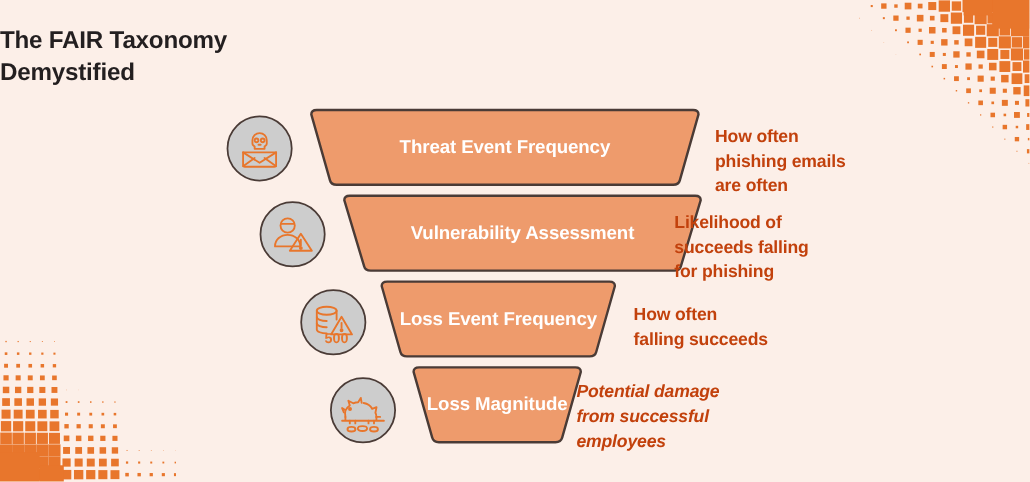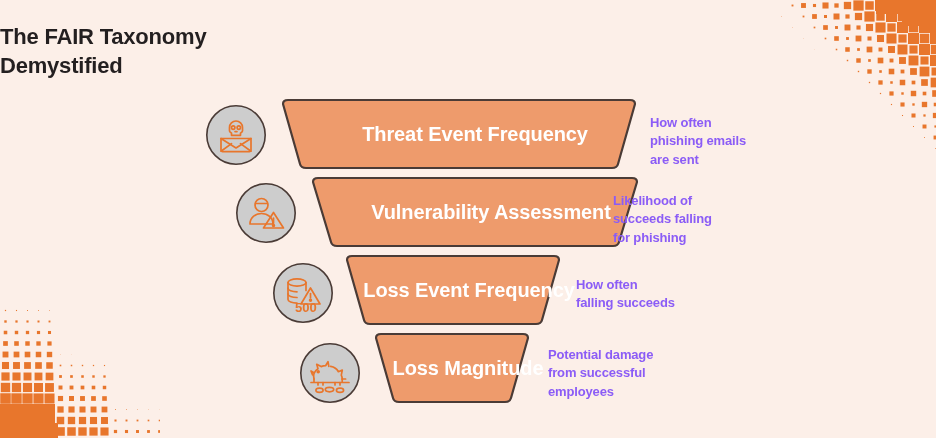--- a/index.html
+++ b/index.html
@@ -78,38 +78,38 @@
     height: 72px;
   }
   .band svg {
     display: block;
     width: 100%;
     height: 100%;
   }
   .band-label {
     position: absolute;
     top: 0;
-    left: 16px;
+    left: 0;
     width: 100%;
     height: 72px;
     display: flex;
     align-items: center;
     justify-content: center;
     color: #FFFFFF;
     font-weight: bold;
-    font-size: 20px;
+    font-size: 17px;
     line-height: 1.25;
     text-align: center;
     letter-spacing: -0.1px;
   }
   .desc {
     position: absolute;
-    color: #8b5cf6;
+    color: #c2410c;
     font-weight: bold;
-    font-size: 13px;
+    font-size: 16px;
     line-height: 1.42;
     letter-spacing: -0.15px;
   }
   .desc .line {
     display: block;
   }
 
   
   .row-0 .icon-wrap { left: 205px; }
   .row-0 .band      { left: 277px; width: 364px; }
@@ -118,21 +118,21 @@
   .row-1 .icon-wrap { left: 235px; }
   .row-1 .band      { left: 307px; width: 336px; }
   .row-1 .desc      { left: 613px; top: 16px; }
 
   .row-2 .icon-wrap { left: 272px; top: 8px; }
   .row-2 .band      { left: 341px; width: 224px; }
   .row-2 .desc      { left: 576px; top: 22px; }
 
   .row-3 .icon-wrap { left: 299px; top: 10px; }
   .row-3 .band      { left: 370px; width: 164px; }
-  .row-3 .desc      { left: 548px; top: 14px; }
+  .row-3 .desc      { left: 524px; top: 14px; font-style: italic; }
 </style>
 </head>
 <body>
 
 <div class="deco deco-tr">
   <svg width="160" height="150" viewBox="0 0 160 150" xmlns="http://www.w3.org/2000/svg">
     <g fill="#E8762C" id="tr-dots">
         <rect x="15.56" y="4.56" width="1.88" height="1.88"></rect>
         <rect x="25.06" y="3.06" width="4.88" height="4.88"></rect>
         <rect x="36.96" y="3.96" width="3.09" height="3.09"></rect>
@@ -395,21 +395,21 @@
       <svg viewBox="0 0 364 72" preserveAspectRatio="none" xmlns="http://www.w3.org/2000/svg">
         <path d="M6 6 Q6 2 11 2 H353 Q358 2 358 6 L341 66 Q340 70 335 70 H29 Q24 70 23 66 Z" fill="#EE9B6C" stroke="#4A3B36" stroke-width="2.2" stroke-linejoin="round"></path>
       </svg>
       <div class="band-label">
         <span>Threat Event Frequency</span>
       </div>
     </div>
     <div class="desc">
       <span class="line">How often</span>
       <span class="line">phishing emails</span>
-      <span class="line">are sent</span>
+      <span class="line">are often</span>
     </div>
   </div>
 
   <div class="row row-1">
     <div class="icon-wrap">
       <svg class="icon-circle" viewBox="0 0 62 62" xmlns="http://www.w3.org/2000/svg">
         <circle cx="31" cy="31" r="29.2" fill="#CDCDCD" stroke="#4A3B36" stroke-width="1.6"></circle>
         <g fill="none" stroke="#E8762C" stroke-width="1.7" stroke-linecap="round" stroke-linejoin="round">
           <circle cx="26.5" cy="23" r="6.5"></circle>
           <path d="M20.5 21.5h12"></path>

